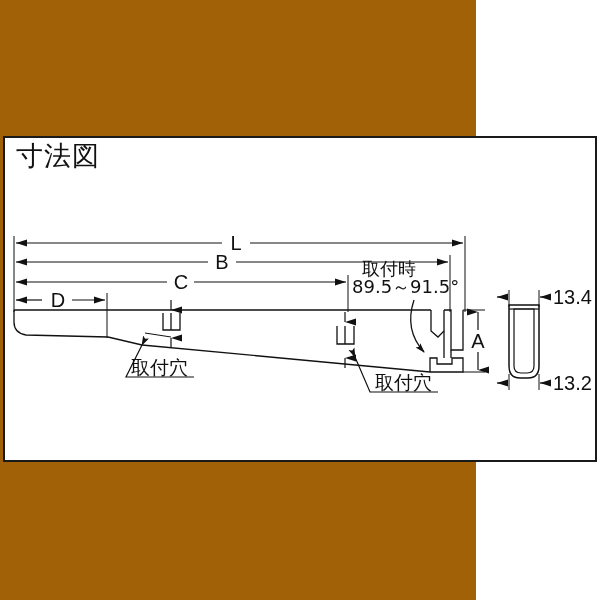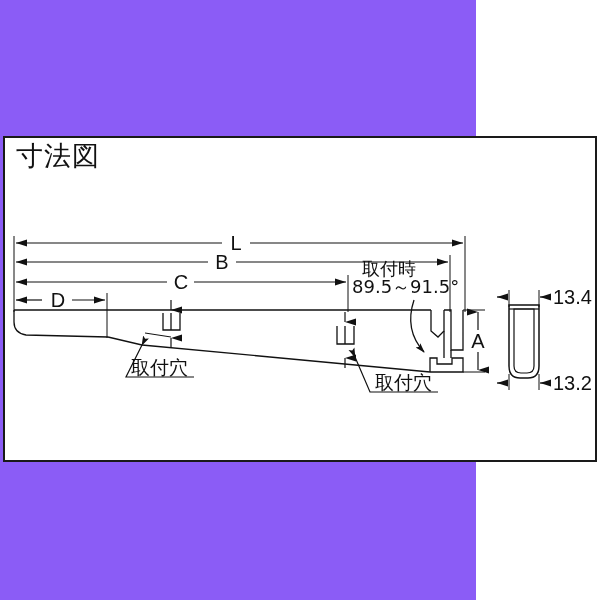--- a/index.html
+++ b/index.html
@@ -10,21 +10,21 @@
   body {
     width: 600px;
     height: 600px;
     font-family: "Liberation Sans", sans-serif;
     overflow: hidden;
   }
   #root {
     position: relative;
     width: 476px;
     height: 600px;
-    background: #8b5cf6;
+    background: #a16207;
   }
   #drawing-frame {
     position: absolute;
     left: 3px;
     top: 136px;
     width: 594px;
     height: 326px;
     border: 2px solid #1a1a1a;
     background: #ffffff;
     box-sizing: border-box;

